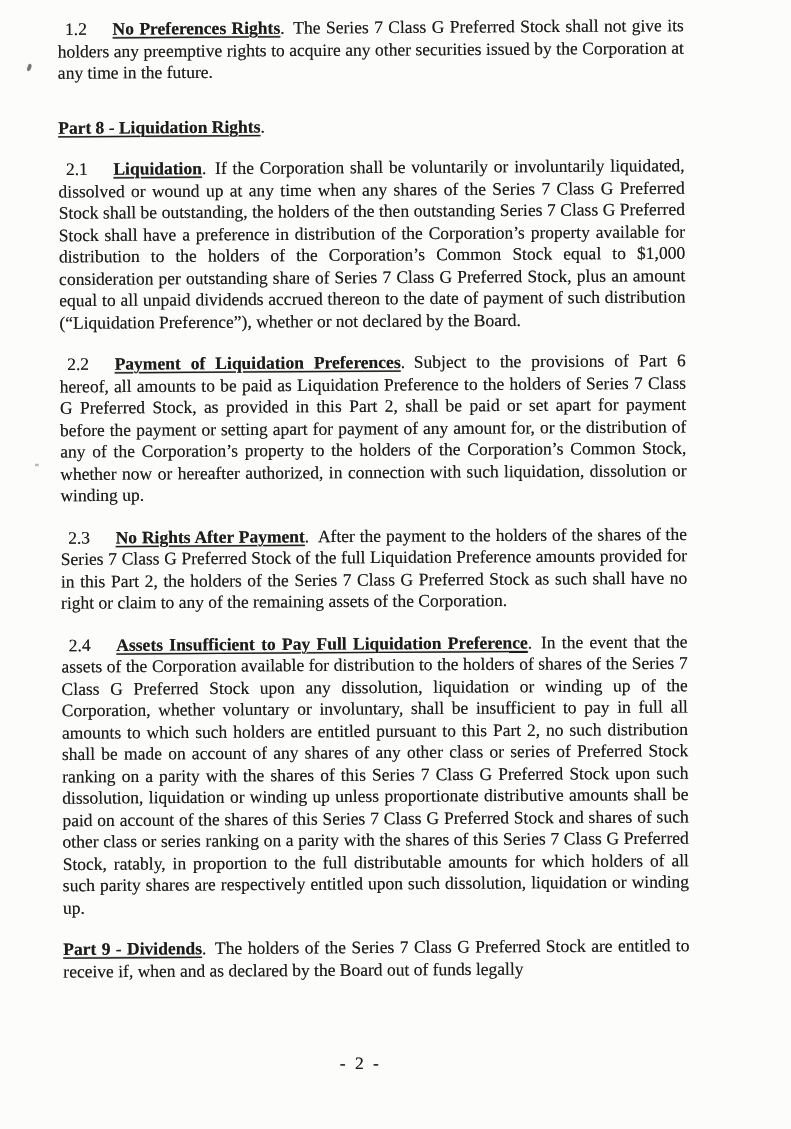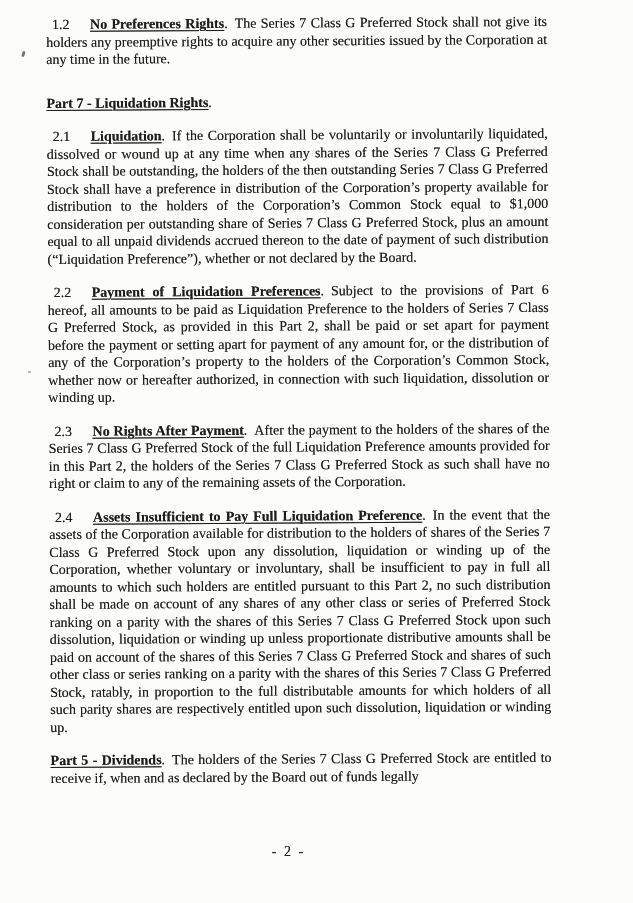--- a/index.html
+++ b/index.html
@@ -80,28 +80,28 @@
 <body>
 
 <div class="sheet">
   <div class="speck1"></div>
   <div class="speck2"></div>
 
   <div class="content">
 
     <p class="numbered"><span class="num">1.2</span><span class="head">No Preferences Rights</span><span class="sep">.</span><span>The Series 7 Class G Preferred Stock shall not give its holders any preemptive rights to acquire any other securities issued by the Corporation at any time in the future.</span></p>
 
-    <p class="part-head"><span class="head">Part 7 - Liquidation Rights</span><span>.</span></p>
+    <p class="part-head"><span class="head">Part 8 - Liquidation Rights</span><span>.</span></p>
 
     <p class="numbered"><span class="num">2.1</span><span class="head">Liquidation</span><span class="sep">.</span><span>If the Corporation shall be voluntarily or involuntarily liquidated, dissolved or wound up at any time when any shares of the Series 7 Class G Preferred Stock shall be outstanding, the holders of the then outstanding Series 7 Class G Preferred Stock shall have a preference in distribution of the Corporation’s property available for distribution to the holders of the Corporation’s Common Stock equal to $1,000 consideration per outstanding share of Series 7 Class G Preferred Stock, plus an amount equal to all unpaid dividends accrued thereon to the date of payment of such distribution (“Liquidation Preference”), whether or not declared by the Board.</span></p>
 
     <p class="numbered"><span class="num">2.2</span><span class="head">Payment of Liquidation Preferences</span><span class="sep">.</span><span>Subject to the provisions of Part 6 hereof, all amounts to be paid as Liquidation Preference to the holders of Series 7 Class G Preferred Stock, as provided in this Part 2, shall be paid or set apart for payment before the payment or setting apart for payment of any amount for, or the distribution of any of the Corporation’s property to the holders of the Corporation’s Common Stock, whether now or hereafter authorized, in connection with such liquidation, dissolution or winding up.</span></p>
 
     <p class="numbered"><span class="num">2.3</span><span class="head">No Rights After Payment</span><span class="sep">.</span><span>After the payment to the holders of the shares of the Series 7 Class G Preferred Stock of the full Liquidation Preference amounts provided for in this Part 2, the holders of the Series 7 Class G Preferred Stock as such shall have no right or claim to any of the remaining assets of the Corporation.</span></p>
 
     <p class="numbered"><span class="num">2.4</span><span class="head">Assets Insufficient to Pay Full Liquidation Preference</span><span class="sep">.</span><span>In the event that the assets of the Corporation available for distribution to the holders of shares of the Series 7 Class G Preferred Stock upon any dissolution, liquidation or winding up of the Corporation, whether voluntary or involuntary, shall be insufficient to pay in full all amounts to which such holders are entitled pursuant to this Part 2, no such distribution shall be made on account of any shares of any other class or series of Preferred Stock ranking on a parity with the shares of this Series 7 Class G Preferred Stock upon such dissolution, liquidation or winding up unless proportionate distributive amounts shall be paid on account of the shares of this Series 7 Class G Preferred Stock and shares of such other class or series ranking on a parity with the shares of this Series 7 Class G Preferred Stock, ratably, in proportion to the full distributable amounts for which holders of all such parity shares are respectively entitled upon such dissolution, liquidation or winding up.</span></p>
 
-    <p class="part-para"><span class="head">Part 5 - Dividends</span><span class="sep">.</span><span>The holders of the Series 7 Class G Preferred Stock are entitled to receive if, when and as declared by the Board out of funds legally</span></p>
+    <p class="part-para"><span class="head">Part 9 - Dividends</span><span class="sep">.</span><span>The holders of the Series 7 Class G Preferred Stock are entitled to receive if, when and as declared by the Board out of funds legally</span></p>
 
   </div>
 
   <div class="footer">- 2 -</div>
 </div>
 
 </body></html>

